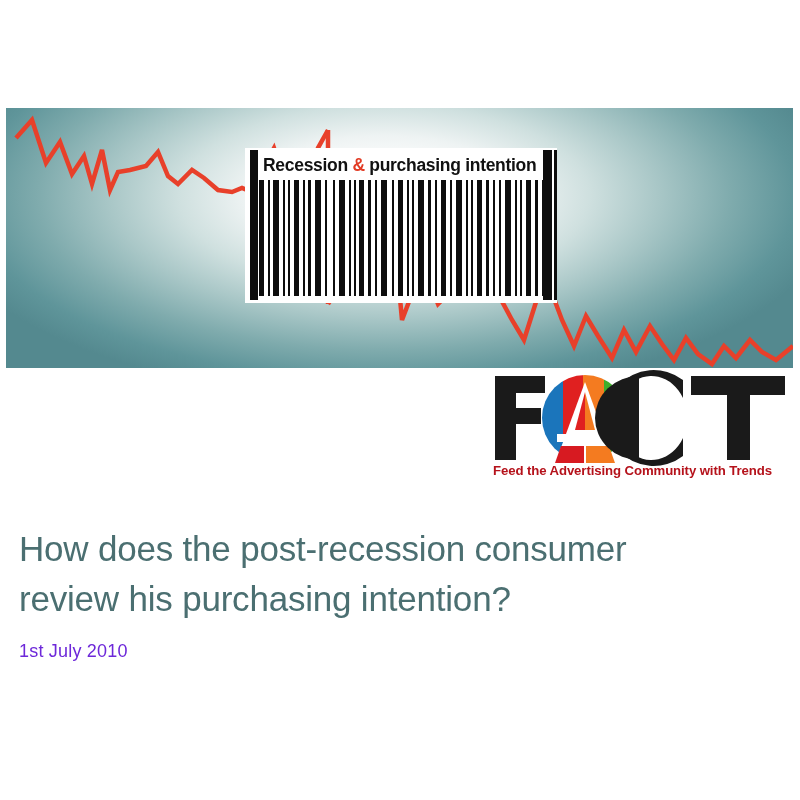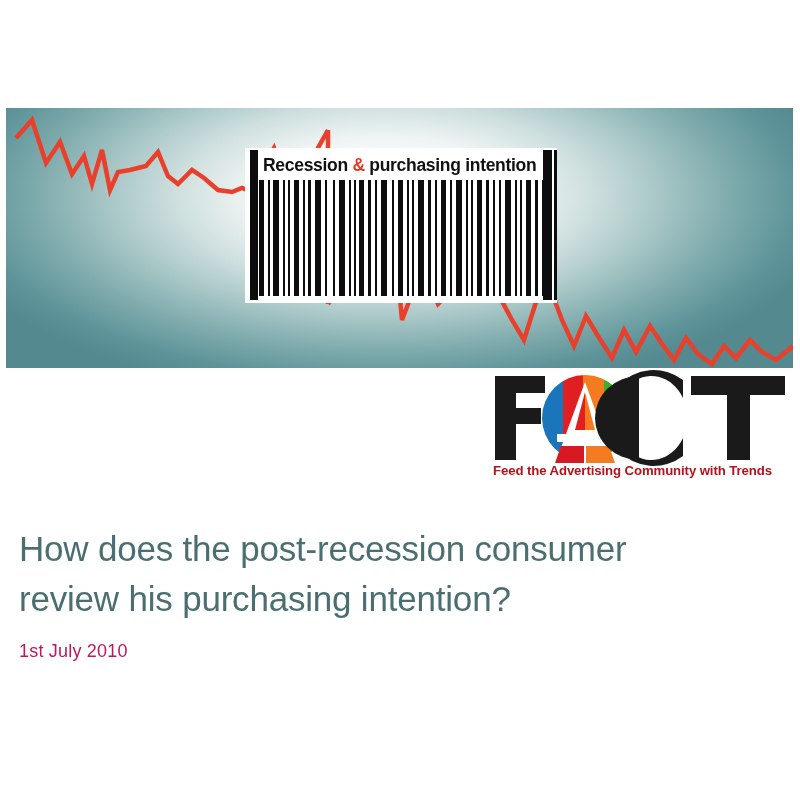--- a/index.html
+++ b/index.html
@@ -144,21 +144,21 @@
     font-size: 35px;
     line-height: 1.42;
     color: #4b6f71;
     letter-spacing: -0.2px;
   }
   .slide-date {
     margin: 18px 0 0 0;
     font-family: "Liberation Sans", sans-serif;
     font-weight: normal;
     font-size: 18px;
-    color: #be185d;
+    color: #6d28d9;
     letter-spacing: 0.2px;
   }
 </style>
 </head>
 <body>
 
 <div class="slide">
 
   <div class="banner">
 

